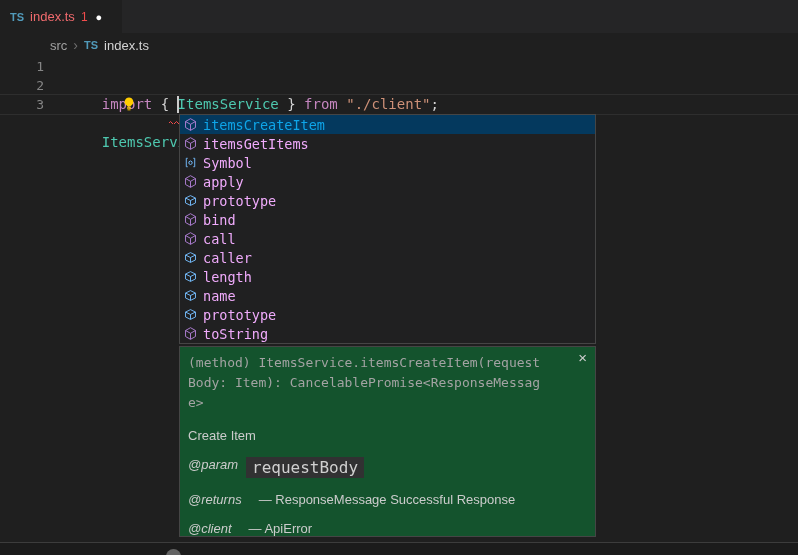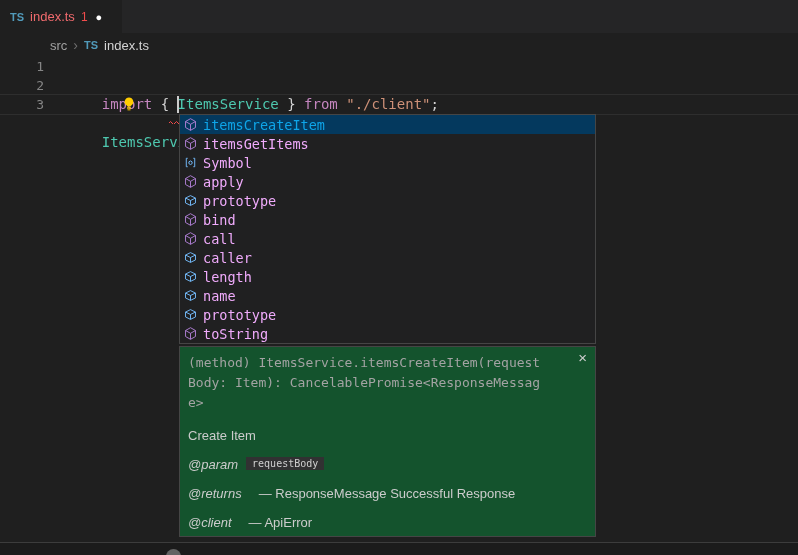--- a/index.html
+++ b/index.html
@@ -88,21 +88,21 @@
     color:#a3a3a3; width:358px; word-break:break-all; white-space:pre-wrap;
   }
   .docs-close {
     position:absolute; top:2px; right:8px;
     color:#cfcfcf; font-size:15px; cursor:pointer; line-height:18px;
   }
   .desc { font-size:13px; color:#cccccc; margin-top:15px; }
   .tagrow { margin-top:14px; font-size:13px; color:#cccccc; display:flex; align-items:flex-start; }
   .tagname { font-style:italic; }
   .chip {
-    font-family:"DejaVu Sans Mono", monospace; font-size:10px;
+    font-family:"DejaVu Sans Mono", monospace; font-size:16px;
     background:#313132; color:#d0d0d0; padding:1px 6px; margin-left:8px;
   }
   .tagtext { margin-left:17px; }
   
   .bottom-divider { position:absolute; top:542px; left:0; right:0; height:1px; background:#3c3c3c; }
   .bottom-strip { position:absolute; top:543px; left:0; right:0; height:12px; background:#1b1b1b; }
   .peek-circle {
     position:absolute; left:166px; top:6px; width:15px; height:15px;
     border-radius:50%; background:#707070; opacity:.85;
   }

